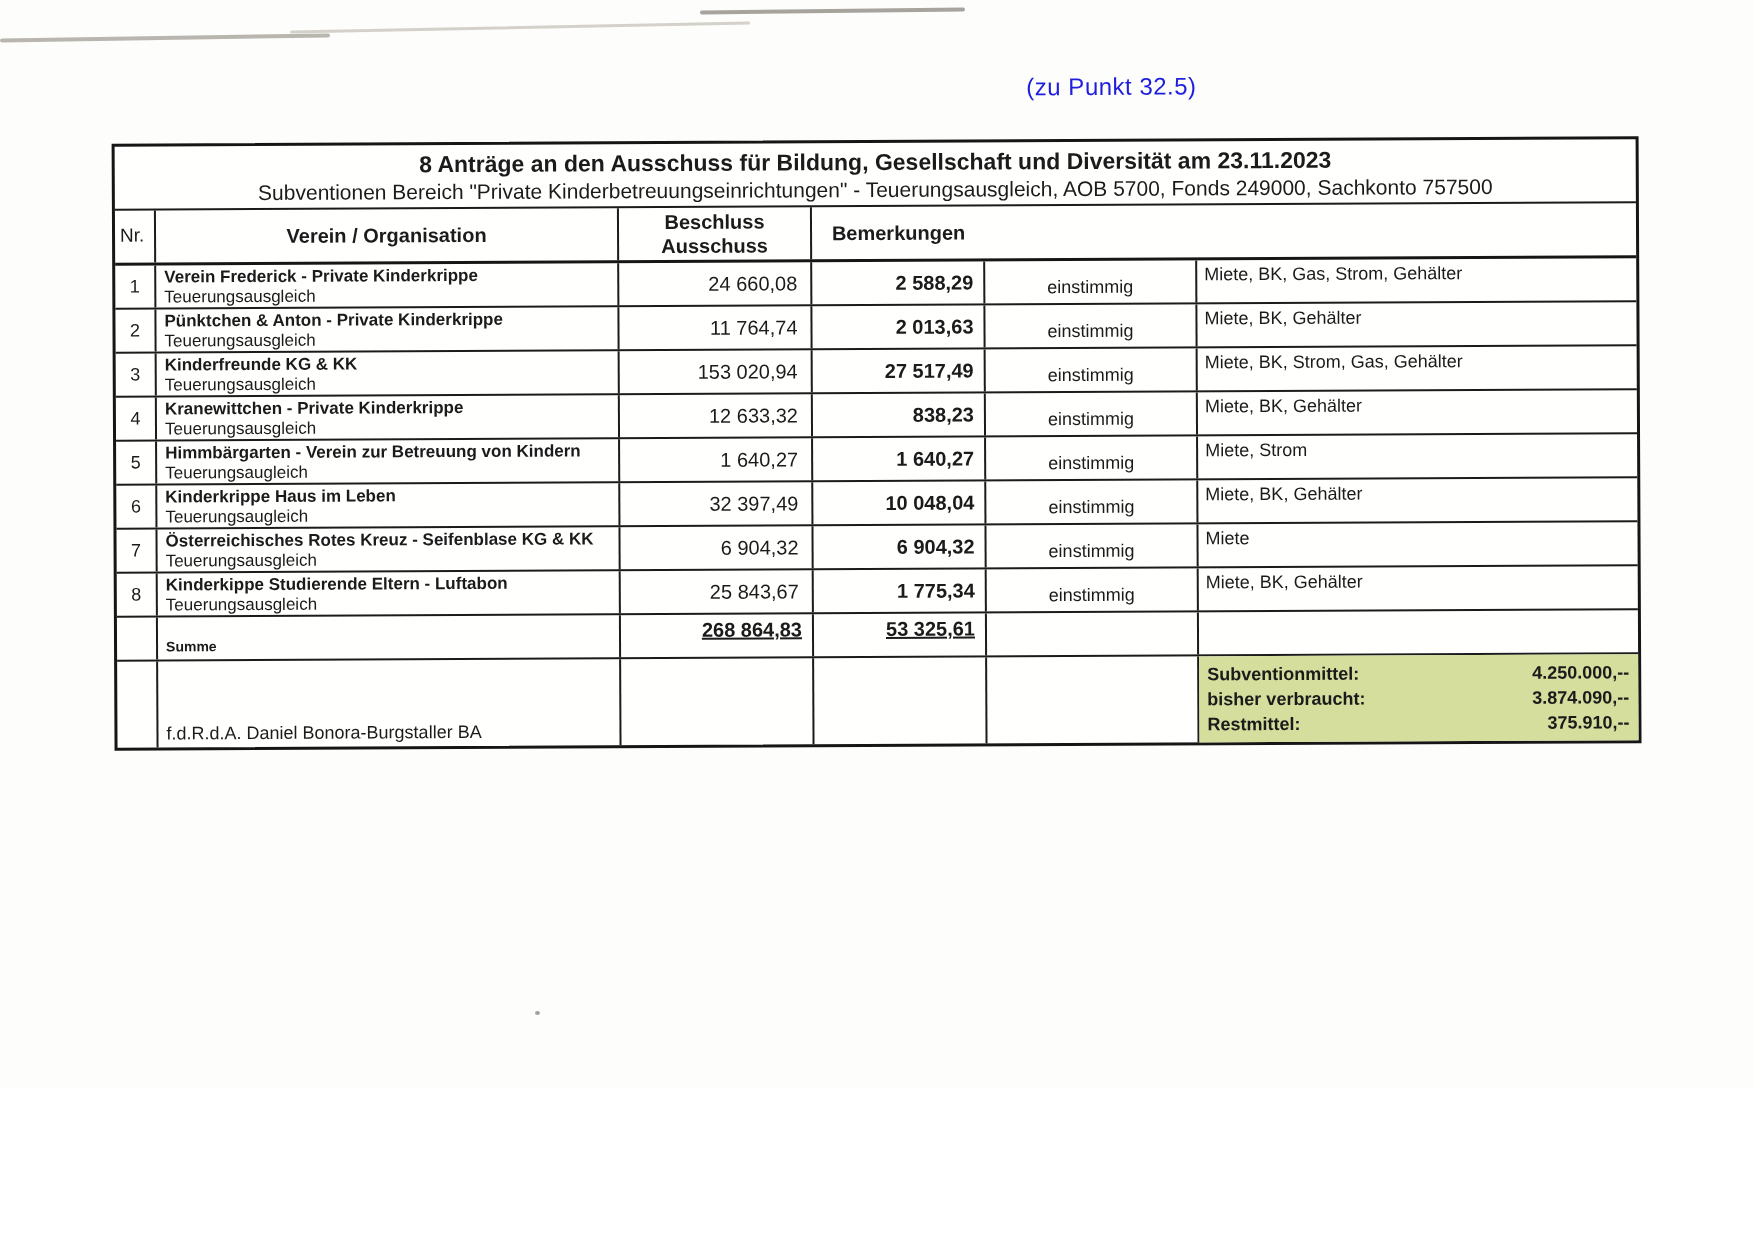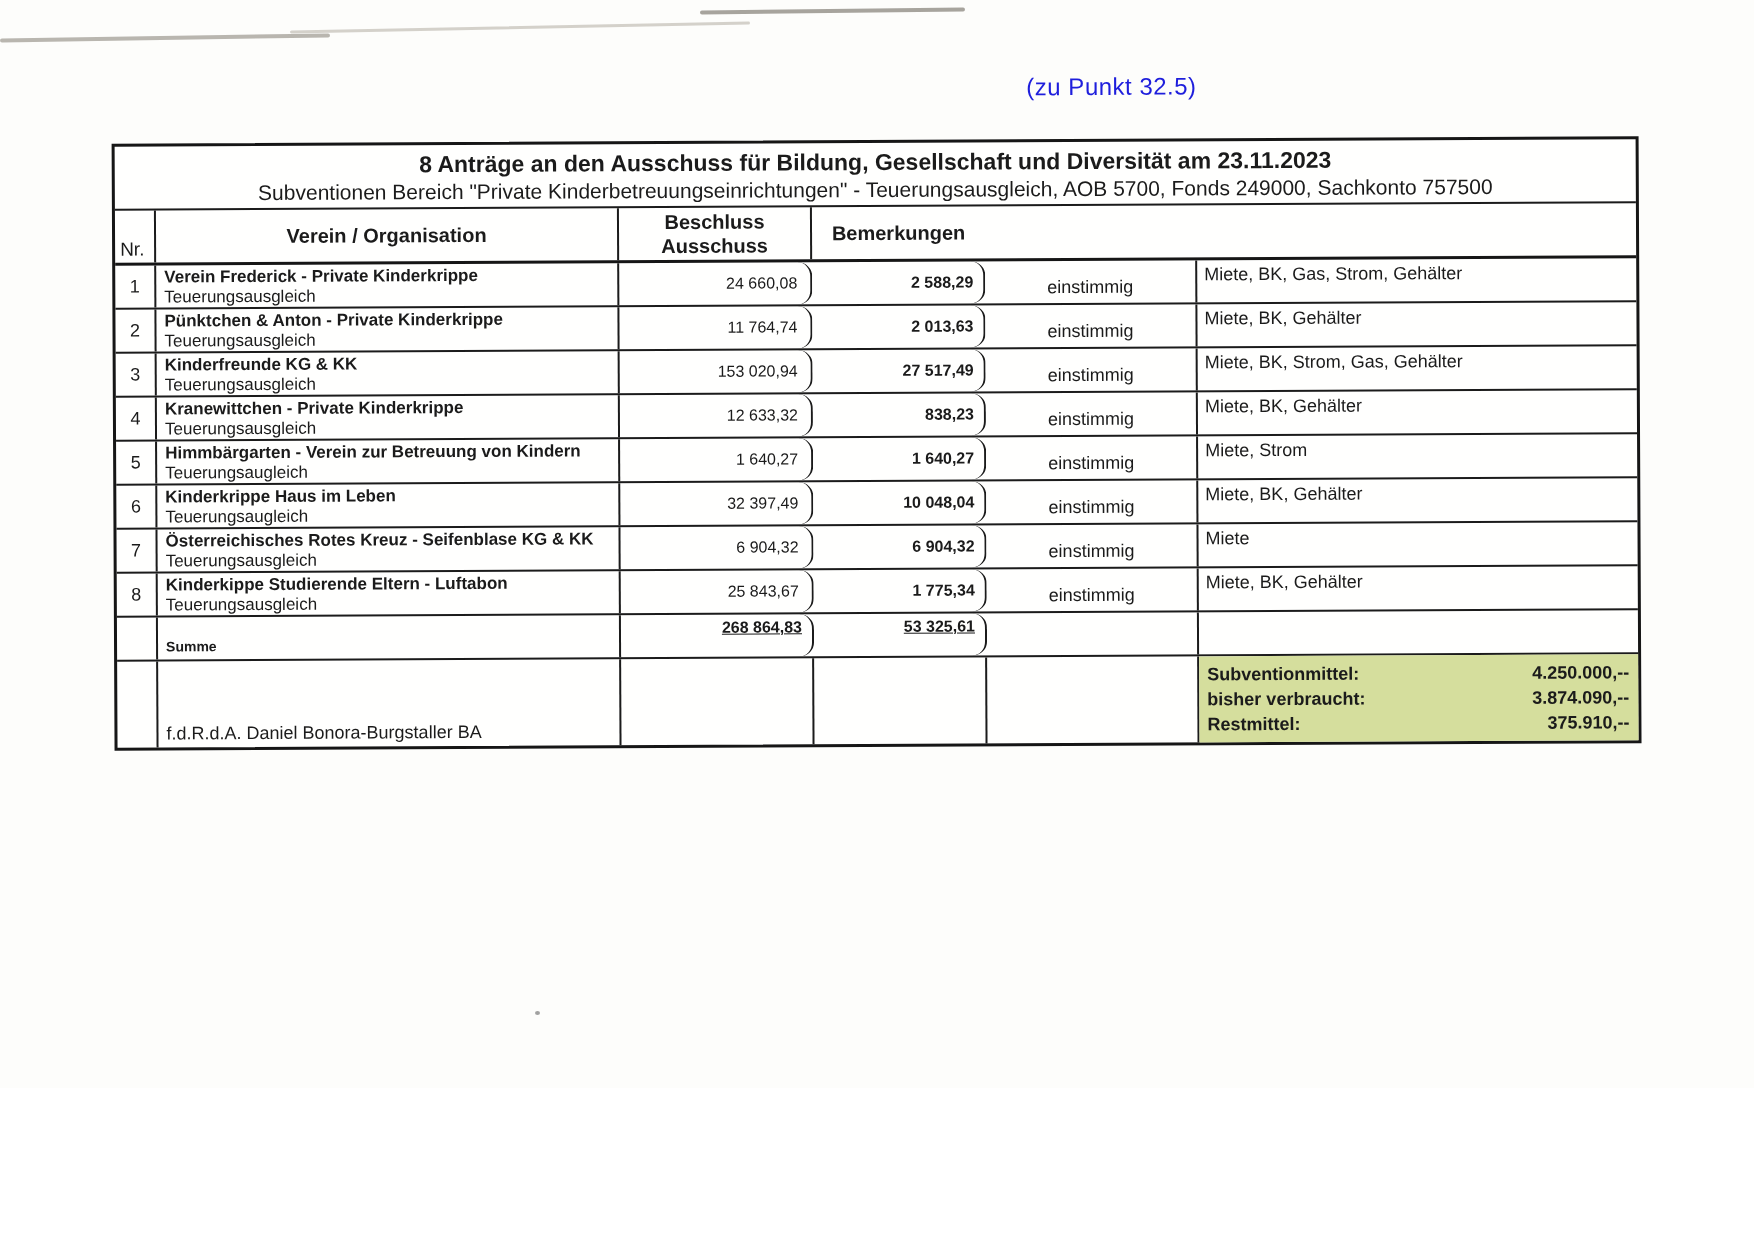--- a/index.html
+++ b/index.html
@@ -26,27 +26,27 @@
   .row { display:grid; grid-template-columns:41px 463px 193px 173px 212px 1fr; border-bottom:2px solid #1b1b1b; }
   .row.header { height:55px; border-bottom:3px solid #161616; }
   .row.data { height:44px; }
   .row.footer { height:86px; border-bottom:none; }
 
   .c { border-right:2px solid #1b1b1b; overflow:hidden; }
   .c:last-child { border-right:none; }
 
   .h { font-weight:bold; font-size:20px; display:flex; align-items:center; justify-content:center; text-align:center; }
   .hdr2 { flex-direction:column; line-height:24px; }
-  .h-nr { font-size:19px; font-weight:normal; display:flex; align-items:flex-end; justify-content:flex-start; padding:0 0 2px 5px; }
+  .h-nr { font-size:19px; font-weight:normal; display:flex; align-items:flex-end; justify-content:flex-start; padding:0 0 16px 5px; }
 
   .nr { font-size:18px; display:flex; align-items:center; justify-content:center; }
   .org { padding:2px 4px 1px 8px; display:flex; flex-direction:column; justify-content:space-between; }
   .org-name { font-weight:bold; font-size:17px; line-height:20px; white-space:nowrap; }
   .org-sub  { font-size:17px; line-height:20px; }
-  .num { font-size:16px; display:flex; align-items:center; justify-content:flex-end; padding-right:13px;border-radius:14px; }
+  .num { font-size:20px; display:flex; align-items:center; justify-content:flex-end; padding-right:13px; }
   .num.bold { font-weight:bold; padding-right:10px;padding-left:48px; }
   .dec { font-size:18px; display:flex; align-items:flex-end; justify-content:center; padding-bottom:5px; }
   .rem { font-size:18px; padding:4px 6px 0 7px; }
 
   .summe .num { align-items:flex-start; padding-top:4px;text-decoration:underline; }
   .summe-label-cell { display:flex; align-items:flex-end; padding:0 0 5px 8px; }
   .summe-label { font-weight:bold; font-size:14px; }
 
   .sig-cell { display:flex; align-items:flex-end; padding:0 0 3px 8px; }
   .sig { font-size:18px; }

